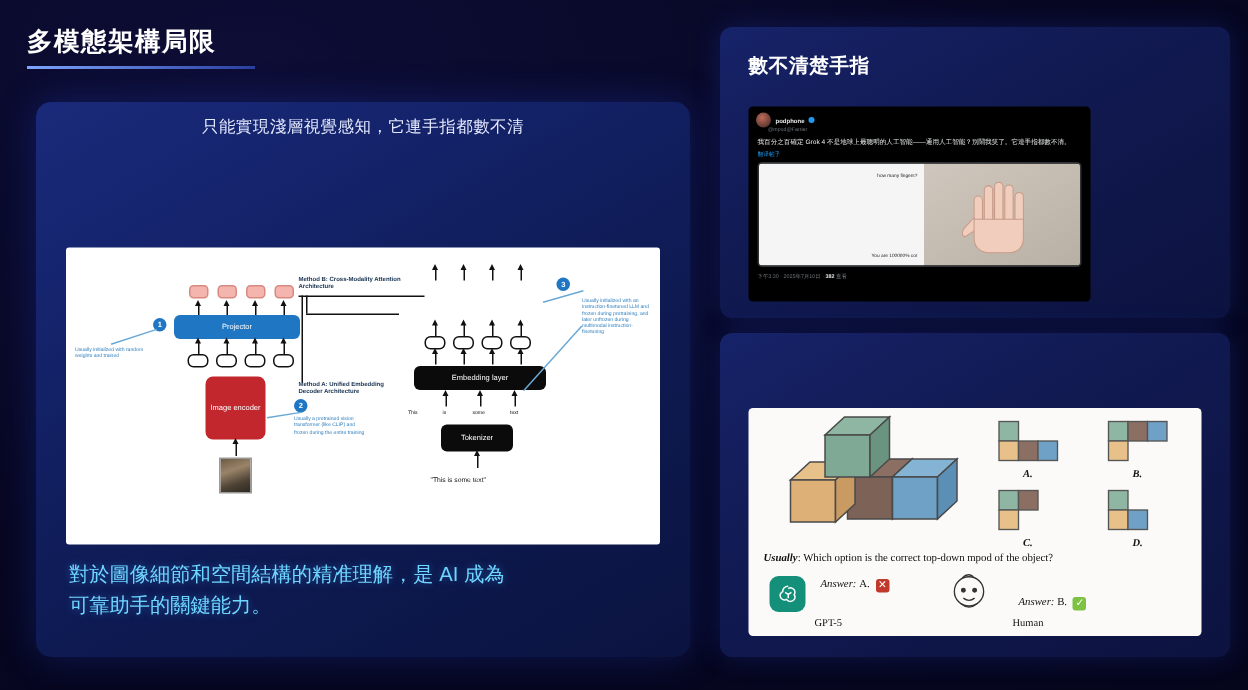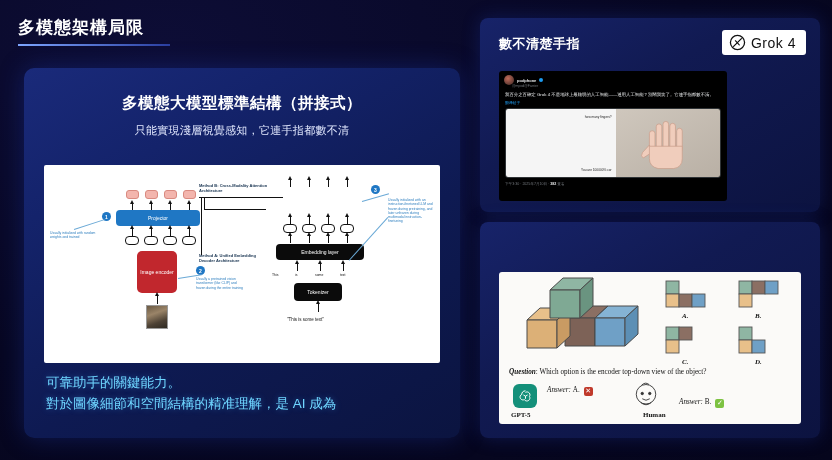--- a/index.html
+++ b/index.html
@@ -139,22 +139,22 @@
   .q-text { position:absolute; left:10px; top:96px; font-size:7.2px;
     font-family:"Liberation Serif",serif; color:#111; }
   .q-text i { font-weight:bold; }
   .ans-row { position:absolute; font-family:"Liberation Serif",serif; }
   .ans-txt { font-size:7.2px; font-style:italic; color:#111; }
   .mark { display:inline-block; width:9px; height:9px; border-radius:2px;
     vertical-align:-1px; text-align:center; line-height:9px; font-size:7px;
     color:#fff; font-style:normal; }
   .mark.x { background:#c0392b; }
   .mark.ok { background:#7dc242; }
-  .brand-lbl { position:absolute; font-size:7px; font-weight:bold;
-    font-family:"Liberation Serif",serif; color:#111; }
+  .brand-lbl { position:absolute; font-size:7px; font-weight:normal;
+    font-family:"Liberation Serif",serif; color:#111;margin-left:32px; }
   .gpt-logo { position:absolute; width:24px; height:24px; border-radius:6px;
     background:#14907a; display:flex; align-items:center; justify-content:center; }
 
   
   .watermark {
     position:absolute; right: 6px; bottom: 4px;
     display:flex; align-items:center; gap:5px;
     color: rgba(255,255,255,.30); font-size: 18px; font-weight:bold;
     letter-spacing: 2px; pointer-events:none;
   }
@@ -162,21 +162,20 @@
 </style>
 </head>
 <body>
 
 <div class="slide">
 
   <div class="slide-title">多模態架構局限</div>
   <div class="title-rule"></div>
 
   <div class="main-panel">
-    <div class="panel-h1">多模態大模型標準結構（拼接式）</div>
     <div class="panel-h2">只能實現淺層視覺感知，它連手指都數不清</div>
 
     <div class="diagram">
 
       <div class="badge" style="left:58px;top:47px;">1</div>
       <div class="lead" style="left:30px;top:64px;width:32px;transform:rotate(-18deg);"></div>
       <div class="dg dg-note" style="left:6px;top:66px;">Usually initialized with random weights and trained</div>
 
       <div class="tok-pink" style="left:82px;top:25px;"></div>
       <div class="tok-pink" style="left:101px;top:25px;"></div>
@@ -243,36 +242,28 @@
       <div class="arw" style="left:274px;top:138px;height:9px;"></div>
       <div class="dg" style="left:243px;top:152px;color:#111;font-size:4.5px;">"This is some text"</div>
 
       <div class="badge" style="left:327px;top:20px;">3</div>
       <div class="lead" style="left:318px;top:36px;width:28px;transform:rotate(-16deg);"></div>
       <div class="lead" style="left:305px;top:95px;width:58px;transform:rotate(-48deg);"></div>
       <div class="dg dg-note" style="left:344px;top:33px;width:48px;">Usually initialized with an instruction-finetuned LLM and frozen during pretraining, and later unfrozen during multimodal instruction-finetuning</div>
     </div>
 
     <div class="caption">
+      <div>對於圖像細節和空間結構的精准理解，是 AI 成為</div>
       <div>可靠助手的關鍵能力。</div>
-      <div>對於圖像細節和空間結構的精准理解，是 AI 成為</div>
     </div>
   </div>
 
   <div class="rpanel" id="panel-fingers">
     <div class="rtitle" style="position:absolute;left:19px;top:17px;">數不清楚手指</div>
 
-    <div class="grok-badge">
-      <svg class="grok-mark" viewBox="0 0 24 24">
-        <circle cx="12" cy="12" r="10" fill="none" stroke="#111" stroke-width="1.8"></circle>
-        <path d="M6.5 17.5 L17.5 6.5" stroke="#111" stroke-width="1.8" stroke-linecap="round"></path>
-        <path d="M9 9.5 L14.5 15.5" stroke="#111" stroke-width="1.6" stroke-linecap="round"></path>
-      </svg>
-      <span class="grok-text">Grok 4</span>
-    </div>
 
     <div class="tweet">
       <div class="tw-head">
         <div class="tw-av"></div>
         <div class="tw-name">podphone</div>
         <div class="tw-verif"></div>
       </div>
       <div class="tw-handle">@mpod@Farrier</div>
       <div class="tw-body">我百分之百確定 Grok 4 不是地球上最聰明的人工智能——通用人工智能？別鬧我笑了。它連手指都數不清。</div>
       <div class="tw-more">翻译帖子</div>
@@ -361,21 +352,21 @@
       <svg width="46" height="30" viewBox="0 0 46 30" style="position:absolute;left:238px;top:54px;">
         <g stroke="#555" stroke-width=".9">
           <rect x="2" y="1" width="13" height="13" fill="#8fb6a3"></rect>
           <rect x="2" y="14" width="13" height="13" fill="#e8c08a"></rect>
           <rect x="15" y="14" width="13" height="13" fill="#6fa0c6"></rect>
         </g>
       </svg>
       <div class="opt-label" style="left:256px;top:86px;">D.</div>
 
       <div class="q-text">
-        <i>Question</i><span>: </span><span>Which option is the encoder top-down view of the object?</span>
+        <i>Usually</i><span>: </span><span>Which option is the correct top-down mpod of the object?</span>
       </div>
 
       <div class="gpt-logo" style="left:14px;top:112px;">
         <svg width="17" height="17" viewBox="0 0 24 24" fill="none" stroke="#fff" stroke-width="1.4">
           <path d="M12 4 C8.5 4 6.5 6.5 6.8 9 C4.5 10 3.5 12.8 5 15 C6.2 16.8 8.6 17.3 10.3 16.4
                    C11.6 18.4 14.6 19 16.6 17.4 C18.4 16 18.6 13.6 17.6 12
                    C19 10 18.3 7 16 6 C14.8 5.4 13.2 5.4 12 6.3"></path>
           <path d="M9 9.8 L12 11.6 L15 9.8 M12 11.6 L12 15.2"></path>
         </svg>
       </div>

